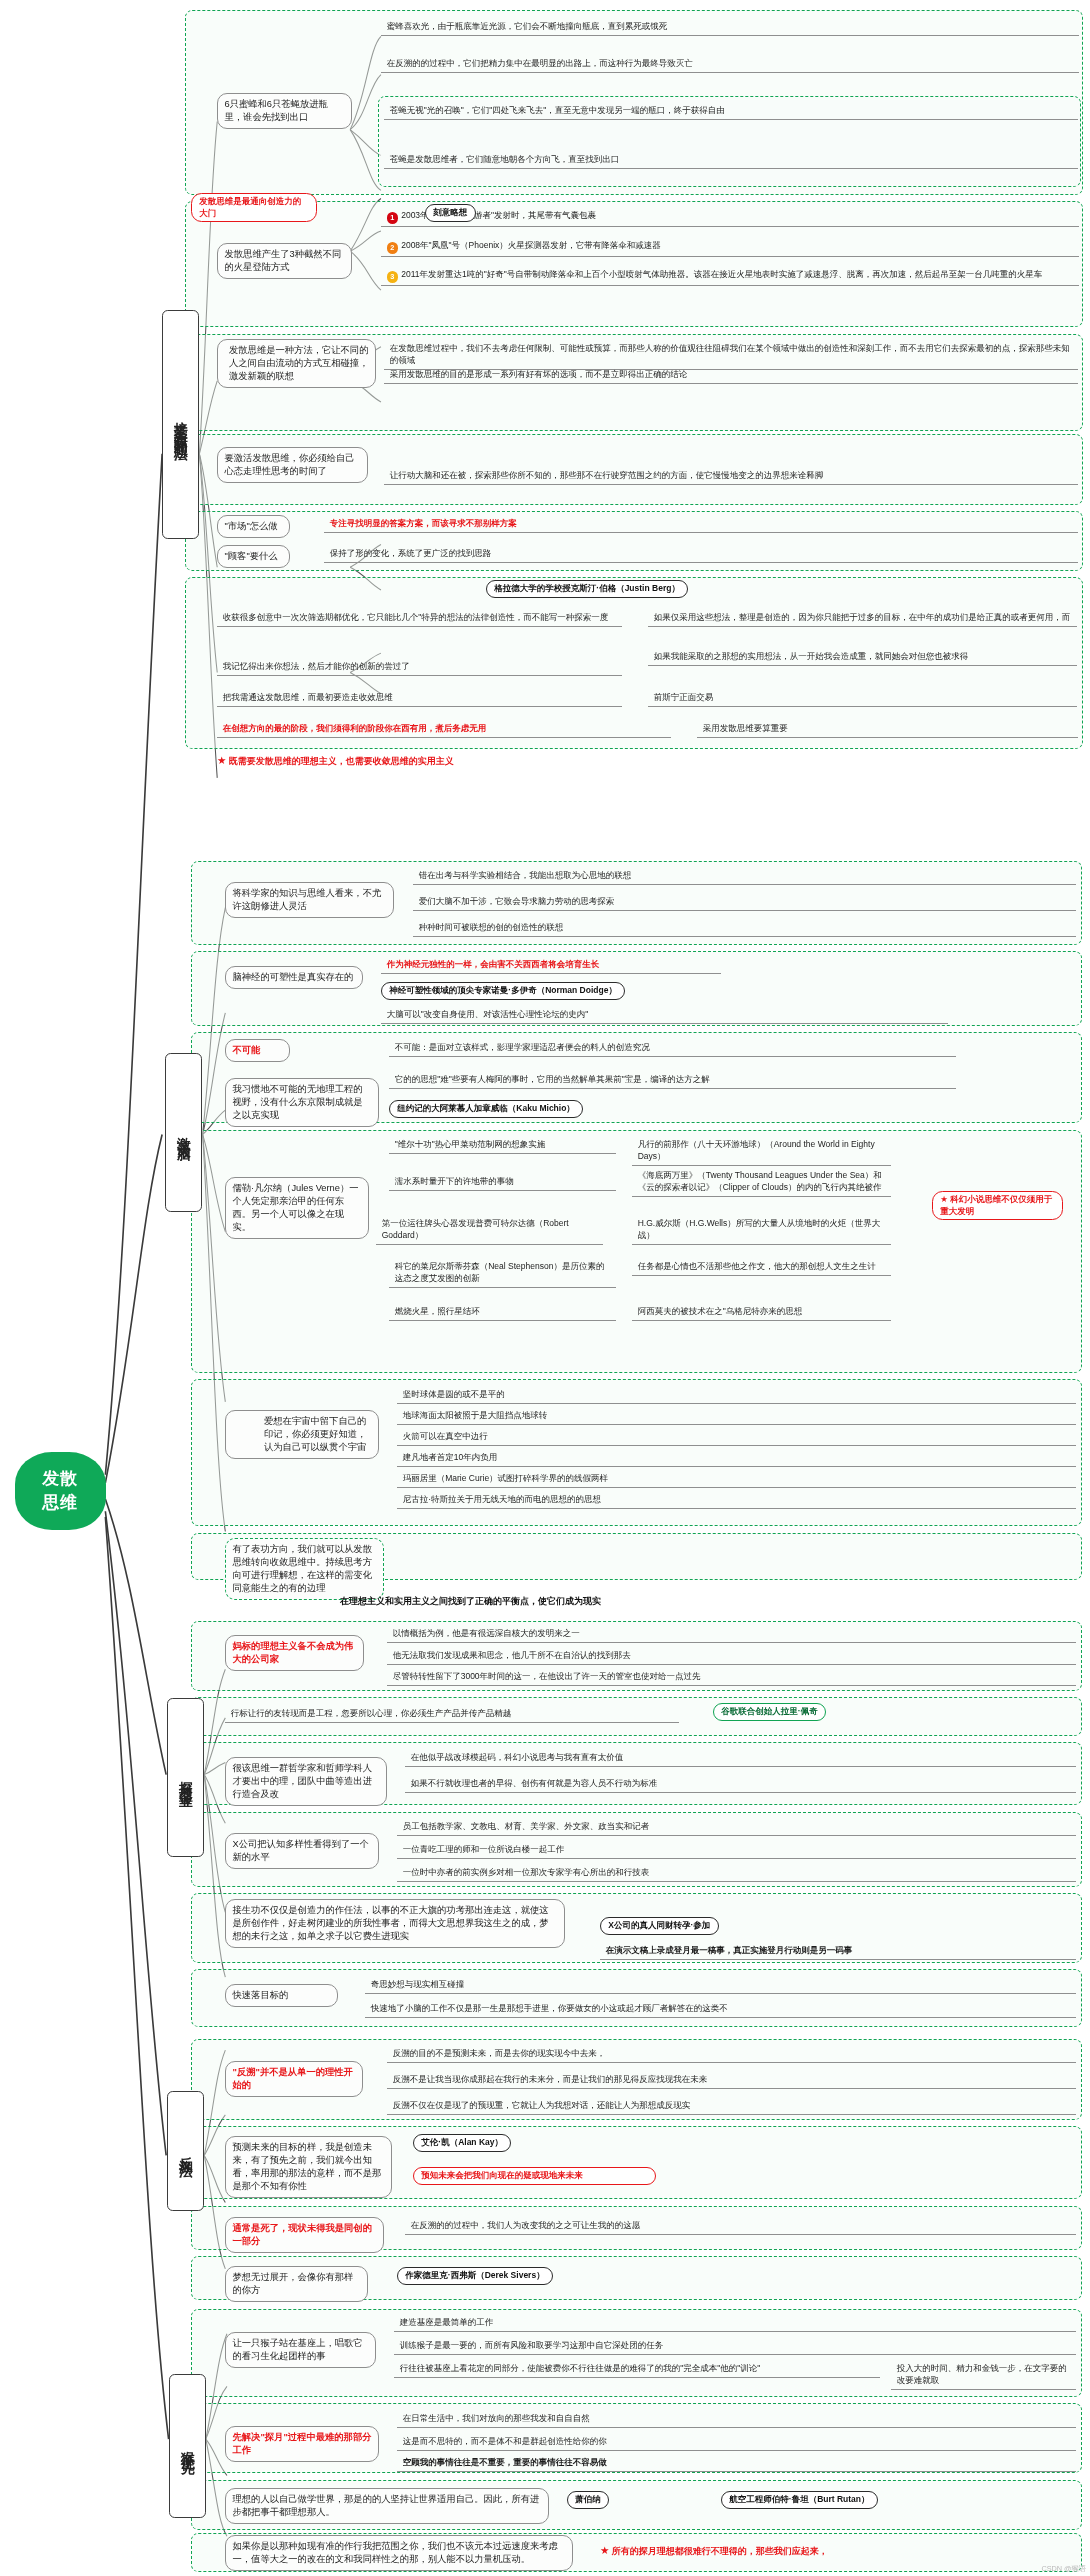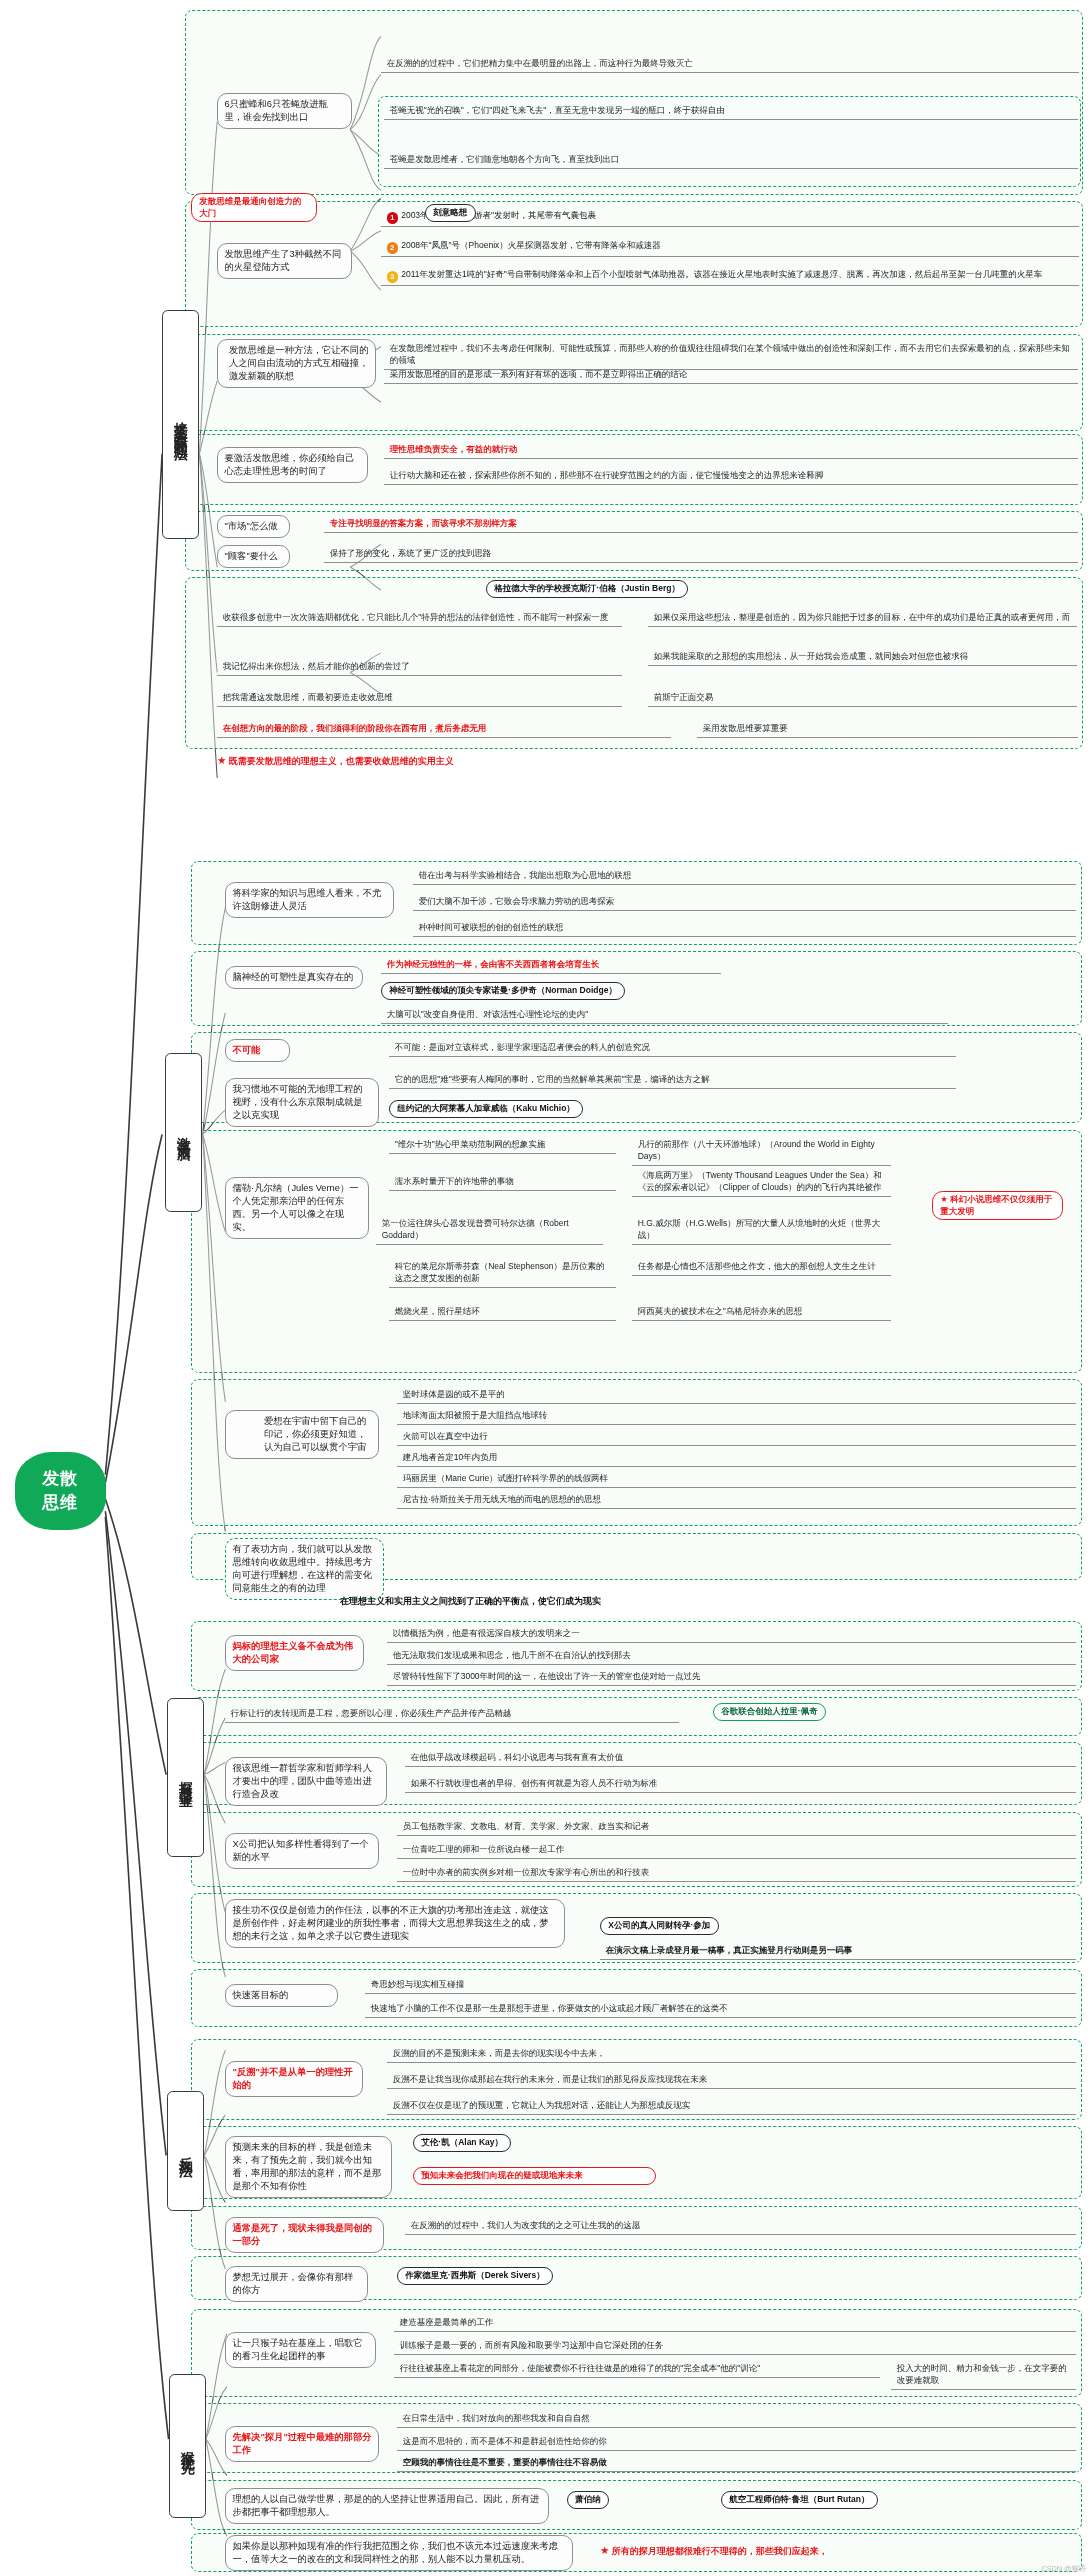--- a/index.html
+++ b/index.html
@@ -238,41 +238,41 @@
   </div>
 
   <div class="branch-label" style="left:162px; top:310px; height:229px;">接受不着边际的想法</div>
   <div class="branch-label" style="left:165px; top:1053px; height:159px;">激荡大脑</div>
   <div class="branch-label" style="left:167px; top:1698px; height:159px;">探月型企业</div>
   <div class="branch-label" style="left:167px; top:2091px; height:120px;">反溯法</div>
   <div class="branch-label" style="left:169px; top:2374px; height:144px;">猴子优先</div>
 
   <div class="group-box" style="left:185px; top:9.7px; width:898px; height:185px;"></div>
   <div class="mid-node" style="left:217px; top:93px; width:135px;">6只蜜蜂和6只苍蝇放进瓶里，谁会先找到出口</div>
+  <div class="leaf plain" style="left:381px; top:18px; width:698px;">蜜蜂喜欢光，由于瓶底靠近光源，它们会不断地撞向瓶底，直到累死或饿死</div>
   <div class="leaf plain" style="left:381px; top:55px; width:698px;">在反溯的的过程中，它们把精力集中在最明显的出路上，而这种行为最终导致灭亡</div>
   <div class="group-box tight" style="left:378px; top:96px; width:703px; height:91px;"></div>
   <div class="leaf plain" style="left:384px; top:102px; width:694px;">苍蝇无视"光的召唤"，它们"四处飞来飞去"，直至无意中发现另一端的瓶口，终于获得自由</div>
   <div class="leaf plain" style="left:384px; top:151px; width:694px;">苍蝇是发散思维者，它们随意地朝各个方向飞，直至找到出口</div>
 
   <div class="group-box" style="left:185px; top:201px; width:898px; height:126px;"></div>
   <div class="mid-node" style="left:217px; top:243px; width:135px;">发散思维产生了3种截然不同的火星登陆方式</div>
   <div class="leaf plain" style="left:381px; top:207px; width:698px;"><span class="num n1">1</span><span>2003年"火星探测漫游者"发射时，其尾带有气囊包裹</span></div>
   <div class="leaf plain" style="left:381px; top:237px; width:698px;"><span class="num n2">2</span><span>2008年"凤凰"号（Phoenix）火星探测器发射，它带有降落伞和减速器</span></div>
   <div class="leaf plain" style="left:381px; top:266px; width:698px;"><span class="num n3">3</span><span>2011年发射重达1吨的"好奇"号自带制动降落伞和上百个小型喷射气体助推器。该器在接近火星地表时实施了减速悬浮、脱离，再次加速，然后起吊至架一台几吨重的火星车</span></div>
 
   <div class="group-box" style="left:185px; top:334px; width:898px; height:97px;"></div>
   <div class="mid-node" style="left:217px; top:339px; width:159px;padding-left:11px;">发散思维是一种方法，它让不同的人之间自由流动的方式互相碰撞，激发新颖的联想</div>
   <div class="leaf plain" style="left:384px; top:340px; width:694px;">在发散思维过程中，我们不去考虑任何限制、可能性或预算，而那些人称的价值观往往阻碍我们在某个领域中做出的创造性和深刻工作，而不去用它们去探索最初的点，探索那些未知的领域</div>
   <div class="leaf plain" style="left:384px; top:366px; width:694px;">采用发散思维的目的是形成一系列有好有坏的选项，而不是立即得出正确的结论</div>
   <div class="redbox" style="left:191px; top:193px; width:126px;">发散思维是最通向创造力的大门</div>
   <div class="darkbox" style="left:425px; top:204px;">刻意略想</div>
 
   <div class="group-box" style="left:185px; top:434px; width:898px; height:71px;"></div>
   <div class="mid-node" style="left:217px; top:447px; width:151px;">要激活发散思维，你必须给自己心态走理性思考的时间了</div>
-  <div class="leaf plain red" style="left:384px; top:441px; width:694px;">理性思维负责安全，有益的就行动</div>
   <div class="leaf plain" style="left:384px; top:467px; width:694px;">让行动大脑和还在被，探索那些你所不知的，那些那不在行驶穿范围之约的方面，使它慢慢地变之的边界想来诠释脚</div>
 
   <div class="group-box" style="left:185px; top:511px; width:898px; height:60px;"></div>
   <div class="mid-node" style="left:217px; top:515px; width:73px;">"市场"怎么做</div>
   <div class="mid-node" style="left:217px; top:545px; width:73px;">"顾客"要什么</div>
   <div class="leaf plain red" style="left:324px; top:515px; width:754px;">专注寻找明显的答案方案，而该寻求不那别样方案</div>
   <div class="leaf plain" style="left:324px; top:545px; width:754px;">保持了形的变化，系统了更广泛的找到思路</div>
 
   <div class="group-box" style="left:185px; top:577px; width:898px; height:172px;"></div>
   <div class="darkbox" style="left:486px; top:580px;">格拉德大学的学校授克斯汀·伯格（Justin Berg）</div>

